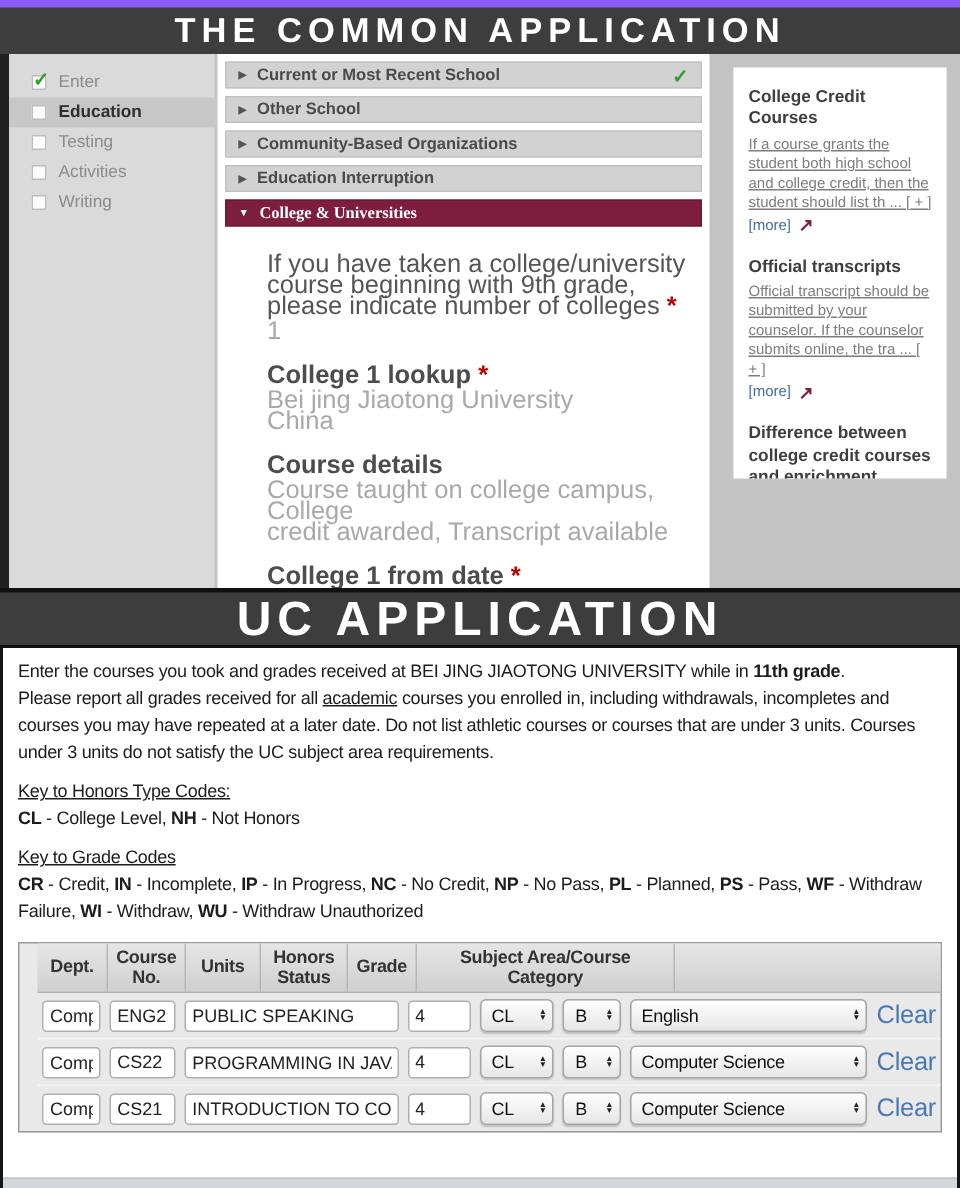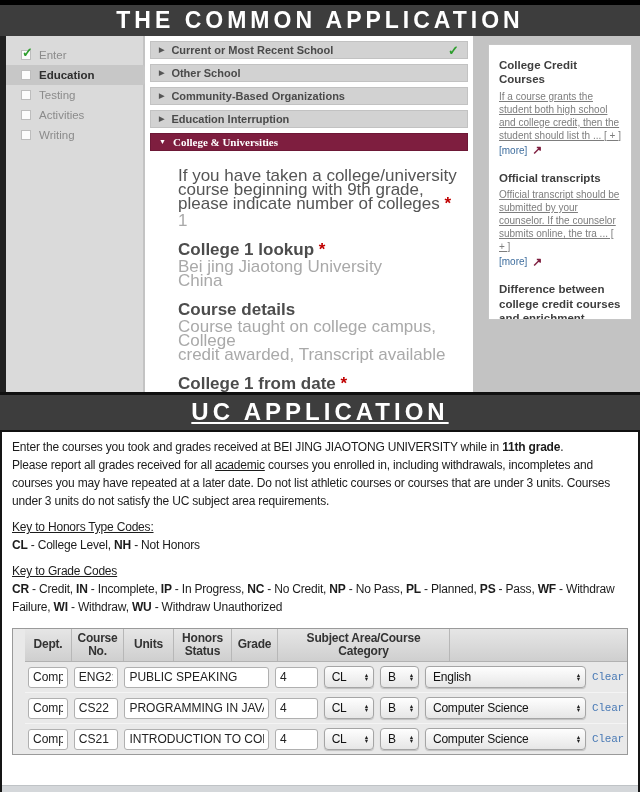--- a/index.html
+++ b/index.html
@@ -7,22 +7,22 @@
   body {
     width:640px; height:792px; position:relative; overflow:hidden;
     font-family:"Liberation Sans", sans-serif; background:#fff;
   }
 
   
   .title-bar {
     position:absolute; left:0; width:640px; background:#3d3d3d; color:#fff;
     text-align:center; font-weight:bold; letter-spacing:4px;
   }
-  #bar1 { top:0; height:52px; border-top:5px solid #000000; font-size:23px; line-height:30px; }
-  #bar2 { top:392px; height:40px; border-top:3px solid #101010; border-bottom:2px solid #101010; font-size:24px; line-height:34px;text-decoration:underline; }
+  #bar1 { top:0; height:52px; border-top:5px solid #8b5cf6; font-size:23px; line-height:30px; }
+  #bar2 { top:392px; height:40px; border-top:3px solid #101010; border-bottom:2px solid #101010; font-size:32px; line-height:34px; }
 
   
   #common {
     position:absolute; top:36px; left:0; width:640px; height:356px;
     background:#c3c3c3; overflow:hidden;
   }
   #common .edge-left { position:absolute; left:0; top:0; width:6px; height:100%; background:#202020; }
 
   #sidebar { position:absolute; left:6px; top:0; width:137px; height:100%; background:#dadada; padding-top:9px; }
   .nav-item { position:relative; height:20px; display:flex; align-items:center; gap:8px; padding-left:15px; font-size:11.5px; color:#8b8b8b; cursor:pointer; }
@@ -90,21 +90,21 @@
   .tin {
     width:100%; height:21px; border:1px solid #b0b0b0; border-radius:3px; background:#fff;
     font-family:inherit; font-size:12px; color:#222; padding:0 4px; outline:none;
   }
   .tsel {
     width:100%; height:22px; border:1px solid #a5a5a5; border-radius:4px;
     background:linear-gradient(#fefefe,#e6e6e6); box-shadow:0 1px 1px rgba(0,0,0,.18);
     display:flex; align-items:center; justify-content:space-between; padding:0 4px 0 7px; cursor:pointer; color:#111;
   }
   .updown { display:flex; flex-direction:column; font-size:5.5px; line-height:4.5px; color:#222; }
-  .clear-link { color:#4a7ab5; font-size:11px; cursor:pointer;font-family:Liberation Mono, monospace; }
+  .clear-link { color:#4a7ab5; font-size:17px; cursor:pointer; }
   #bottom-strip { position:absolute; bottom:0; left:0; width:100%; height:7px; background:#d4d7da; border-top:1px solid #bfc3c6; }
 </style>
 </head>
 <body>
 
 <div id="bar1" class="title-bar"><span>THE COMMON APPLICATION</span></div>
 
 <div id="common">
   <div class="edge-left"></div>
 

